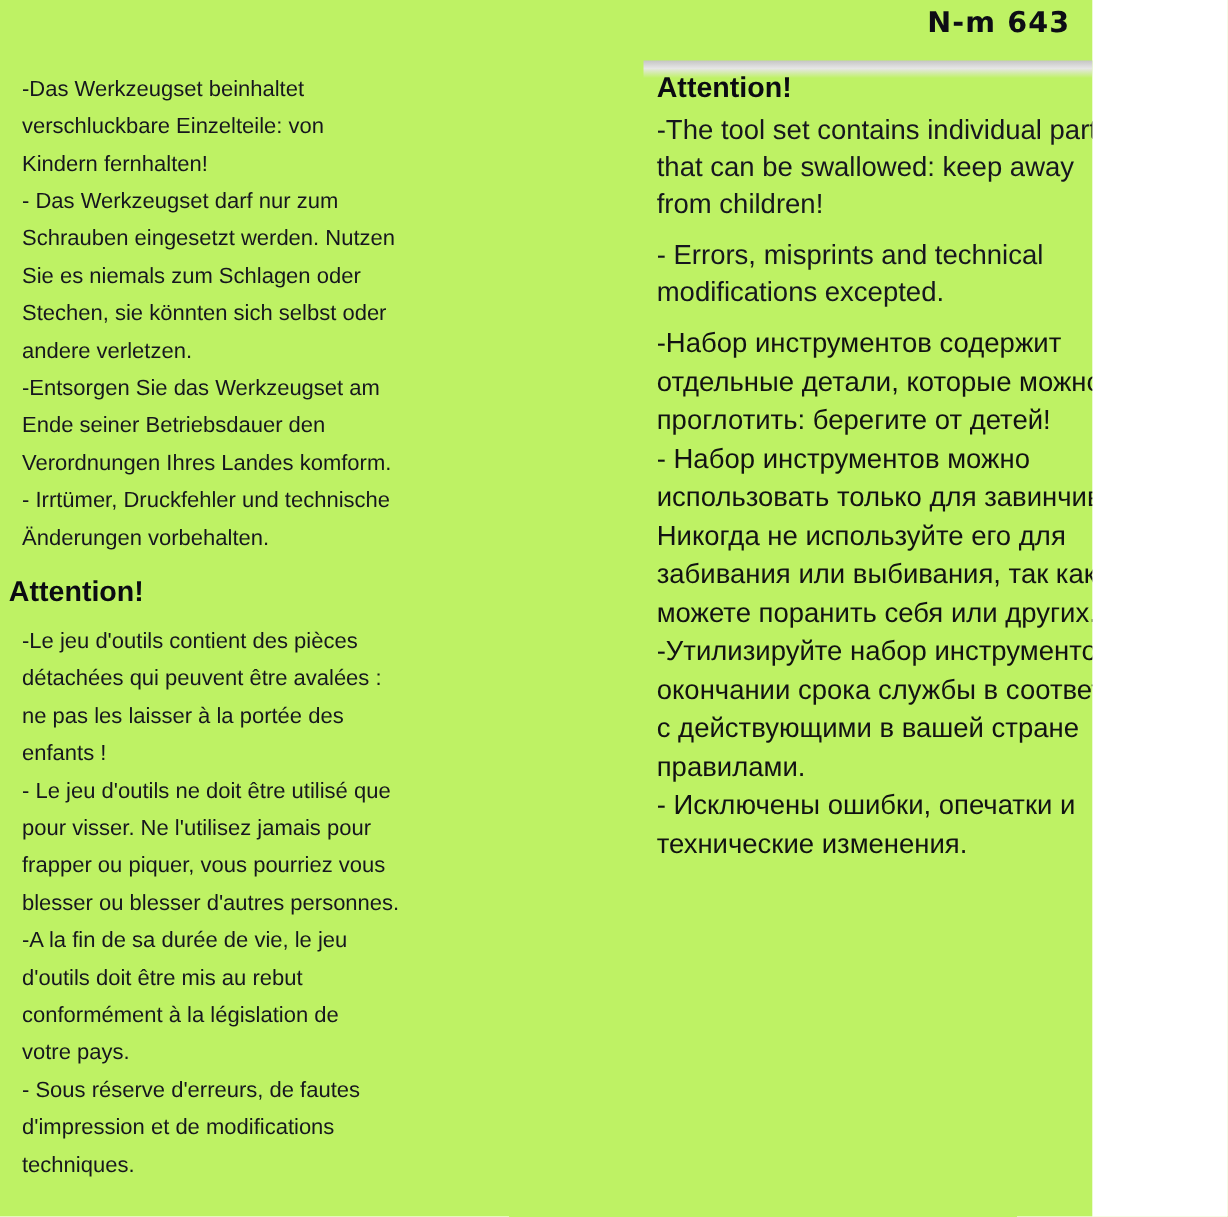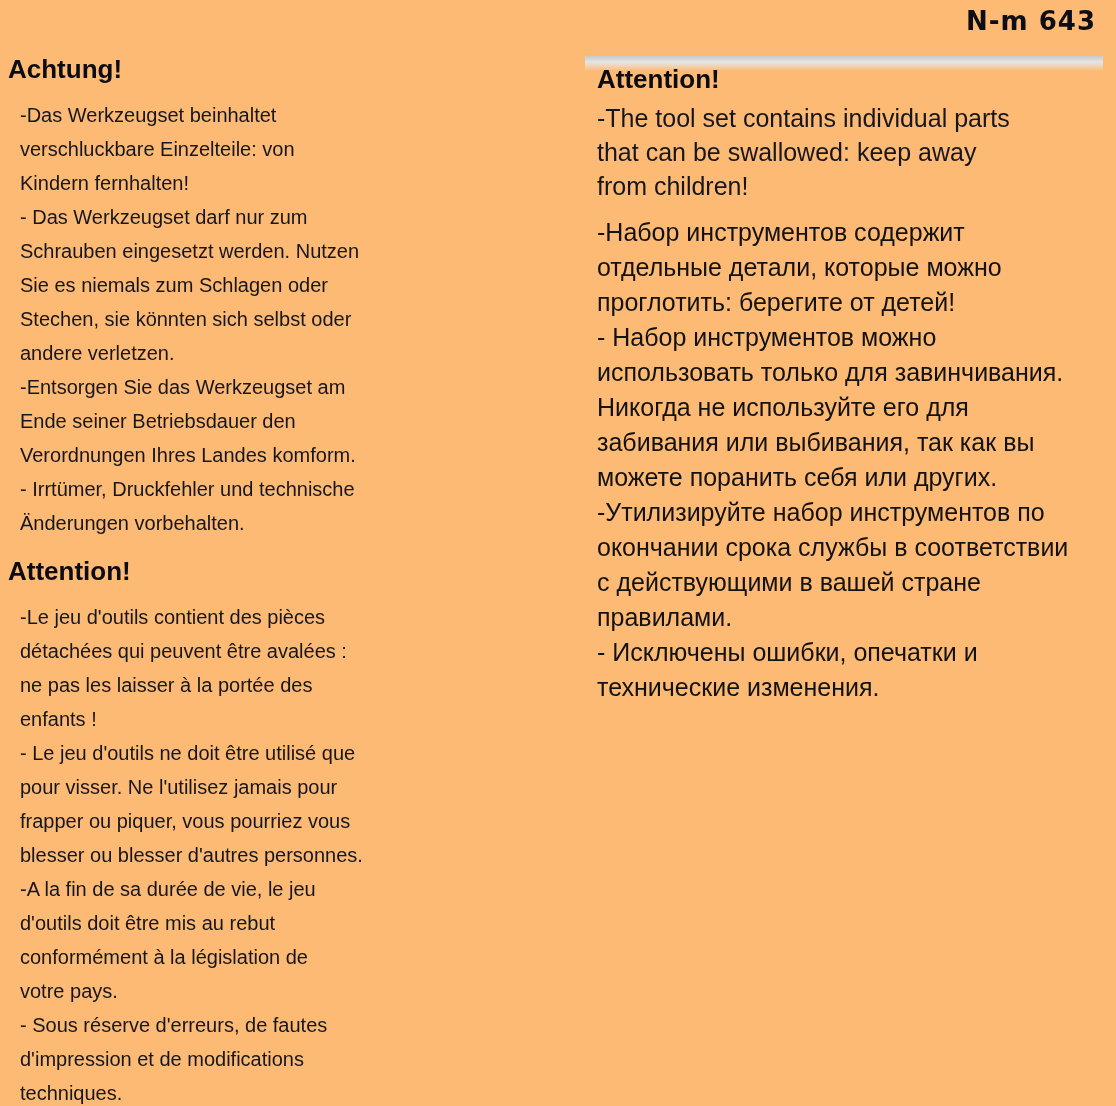--- a/index.html
+++ b/index.html
@@ -2,23 +2,23 @@
 <html><head>
 <meta charset="utf-8">
 <style>
   html, body {
     margin: 0;
     padding: 0;
     background: #ffffff;
   }
   .page {
     position: relative;
-    width: 1116px;
+    width: 993px;
     height: 1106px;
-    background: #fdba74;
+    background: #bef264;
     overflow: hidden;
     font-family: "Liberation Sans", sans-serif;
   }
   .doc-code {
     position: absolute;
     top: 6px;
     right: 20px;
     font-family: "DejaVu Sans", sans-serif;
     font-weight: bold;
     font-size: 26px;
@@ -87,21 +87,20 @@
 </head>
 <body>
 
 <div class="page">
 
   <div class="doc-code">N-m 643</div>
 
   <div class="top-shadow"></div>
 
   <div class="col-left">
-    <div class="section-heading">Achtung!</div>
     <div class="body-text">-Das Werkzeugset beinhaltet
 verschluckbare Einzelteile: von
 Kindern fernhalten!
 - Das Werkzeugset darf nur zum
 Schrauben eingesetzt werden. Nutzen
 Sie es niemals zum Schlagen oder
 Stechen, sie könnten sich selbst oder
 andere verletzen.
 -Entsorgen Sie das Werkzeugset am
 Ende seiner Betriebsdauer den
@@ -125,20 +124,22 @@
 - Sous réserve d'erreurs, de fautes
 d'impression et de modifications
 techniques.</div>
   </div>
 
   <div class="col-right">
     <div class="section-heading first">Attention!</div>
     <div class="para">-The tool set contains individual parts
 that can be swallowed: keep away
 from children!</div>
+    <div class="para">- Errors, misprints and technical
+modifications excepted.</div>
 
     <div class="body-russian">-Набор инструментов содержит
 отдельные детали, которые можно
 проглотить: берегите от детей!
 - Набор инструментов можно
 использовать только для завинчивания.
 Никогда не используйте его для
 забивания или выбивания, так как вы
 можете поранить себя или других.
 -Утилизируйте набор инструментов по

